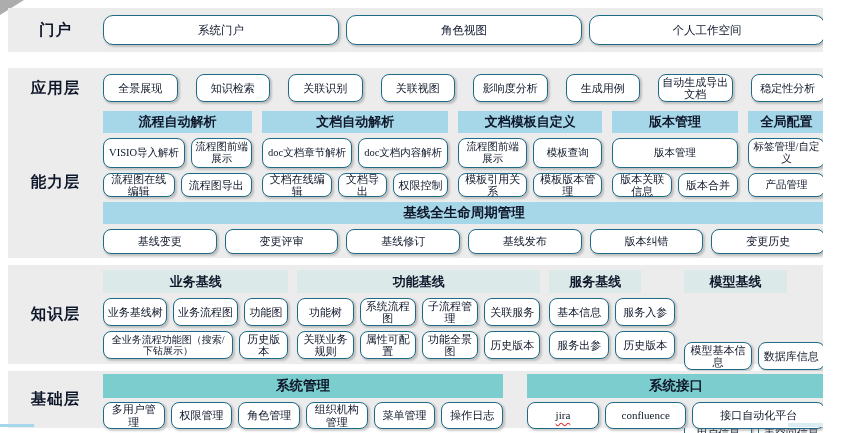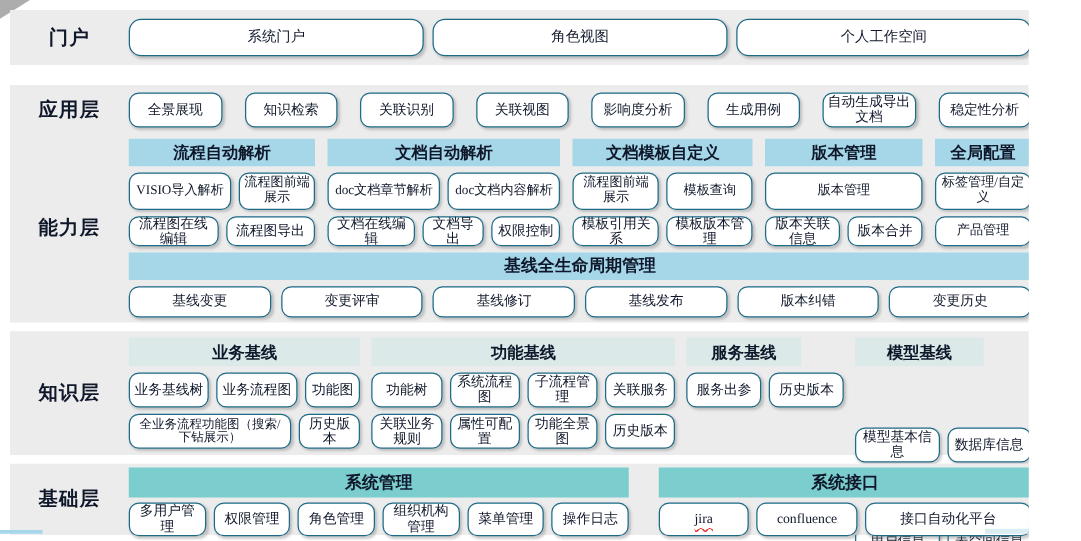--- a/index.html
+++ b/index.html
@@ -217,20 +217,24 @@
           <div class="g-row kr">
             <div class="btn">关联业务规则</div>
             <div class="btn">属性可配置</div>
             <div class="btn">功能全景图</div>
             <div class="btn">历史版本</div>
           </div>
         </div>
         <div class="group">
           <div class="g-header hdr-pale">服务基线</div>
           <div class="g-row kr">
+            <div class="btn">基本信息</div>
+            <div class="btn">服务入参</div>
+          </div>
+          <div class="g-row kr">
             <div class="btn">服务出参</div>
             <div class="btn">历史版本</div>
           </div>
         </div>
         <div class="group">
           <div class="g-header hdr-pale">模型基线</div>
           <div class="g-row kr">
             <div class="btn">模型基本信息</div>
             <div class="btn">数据库信息</div>
           </div>

